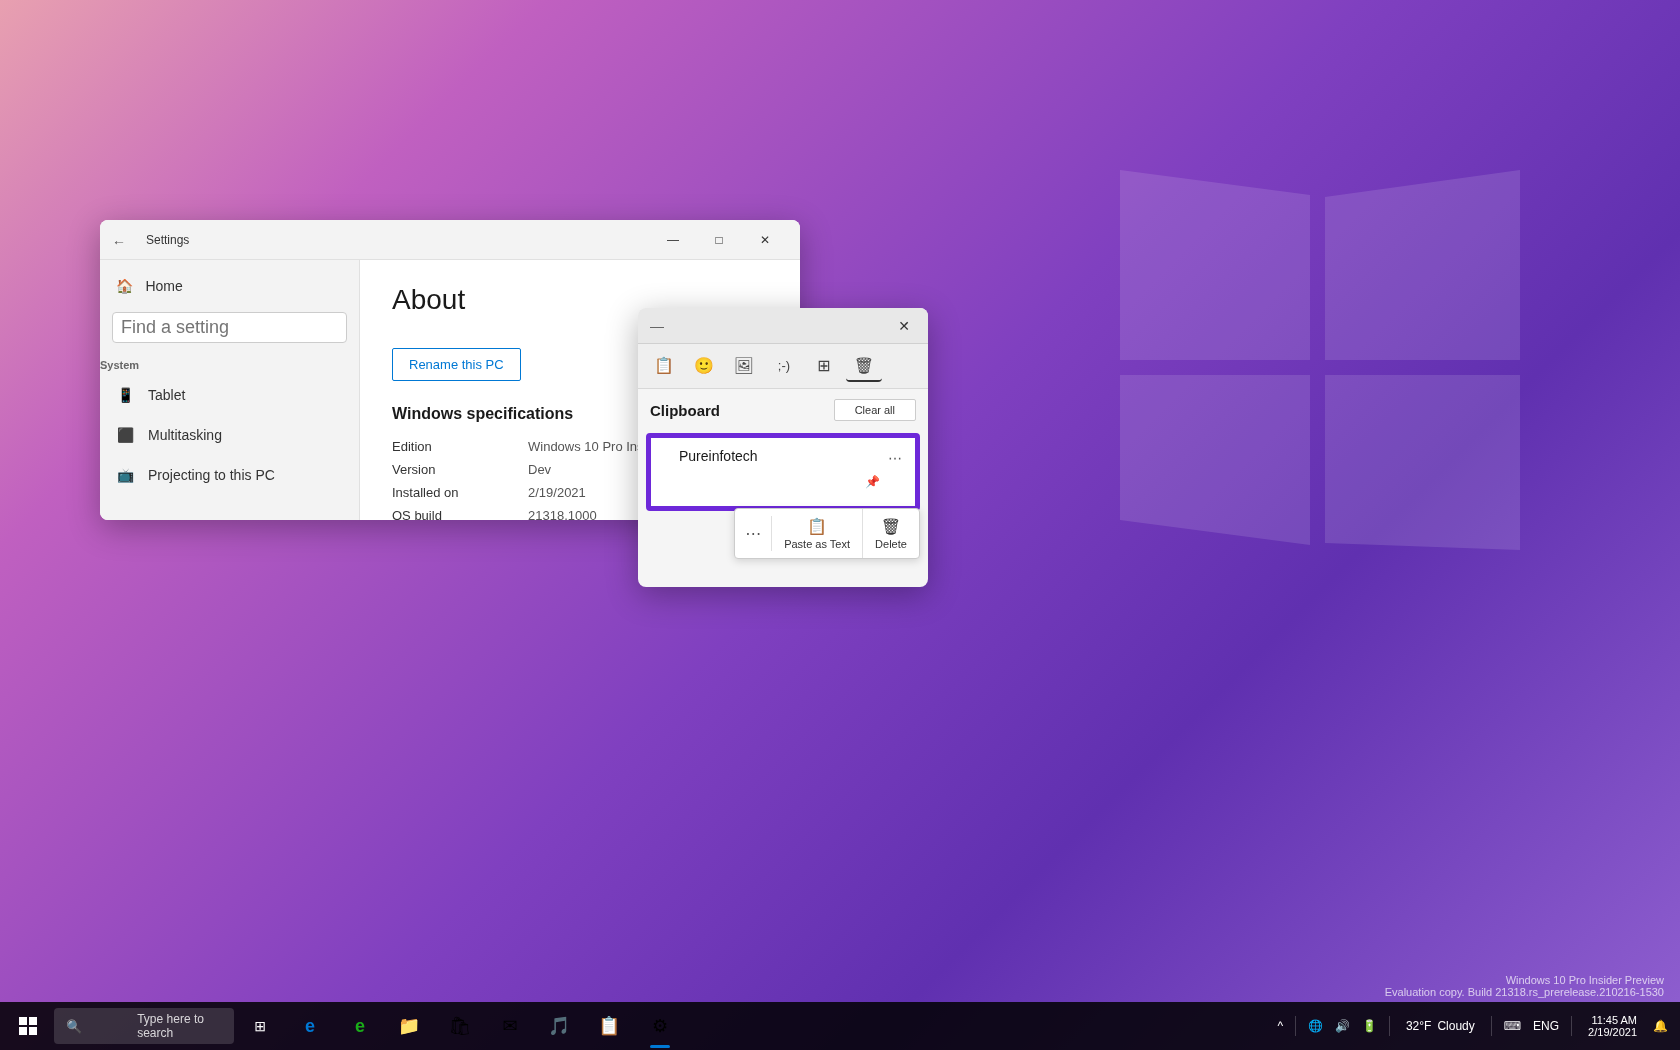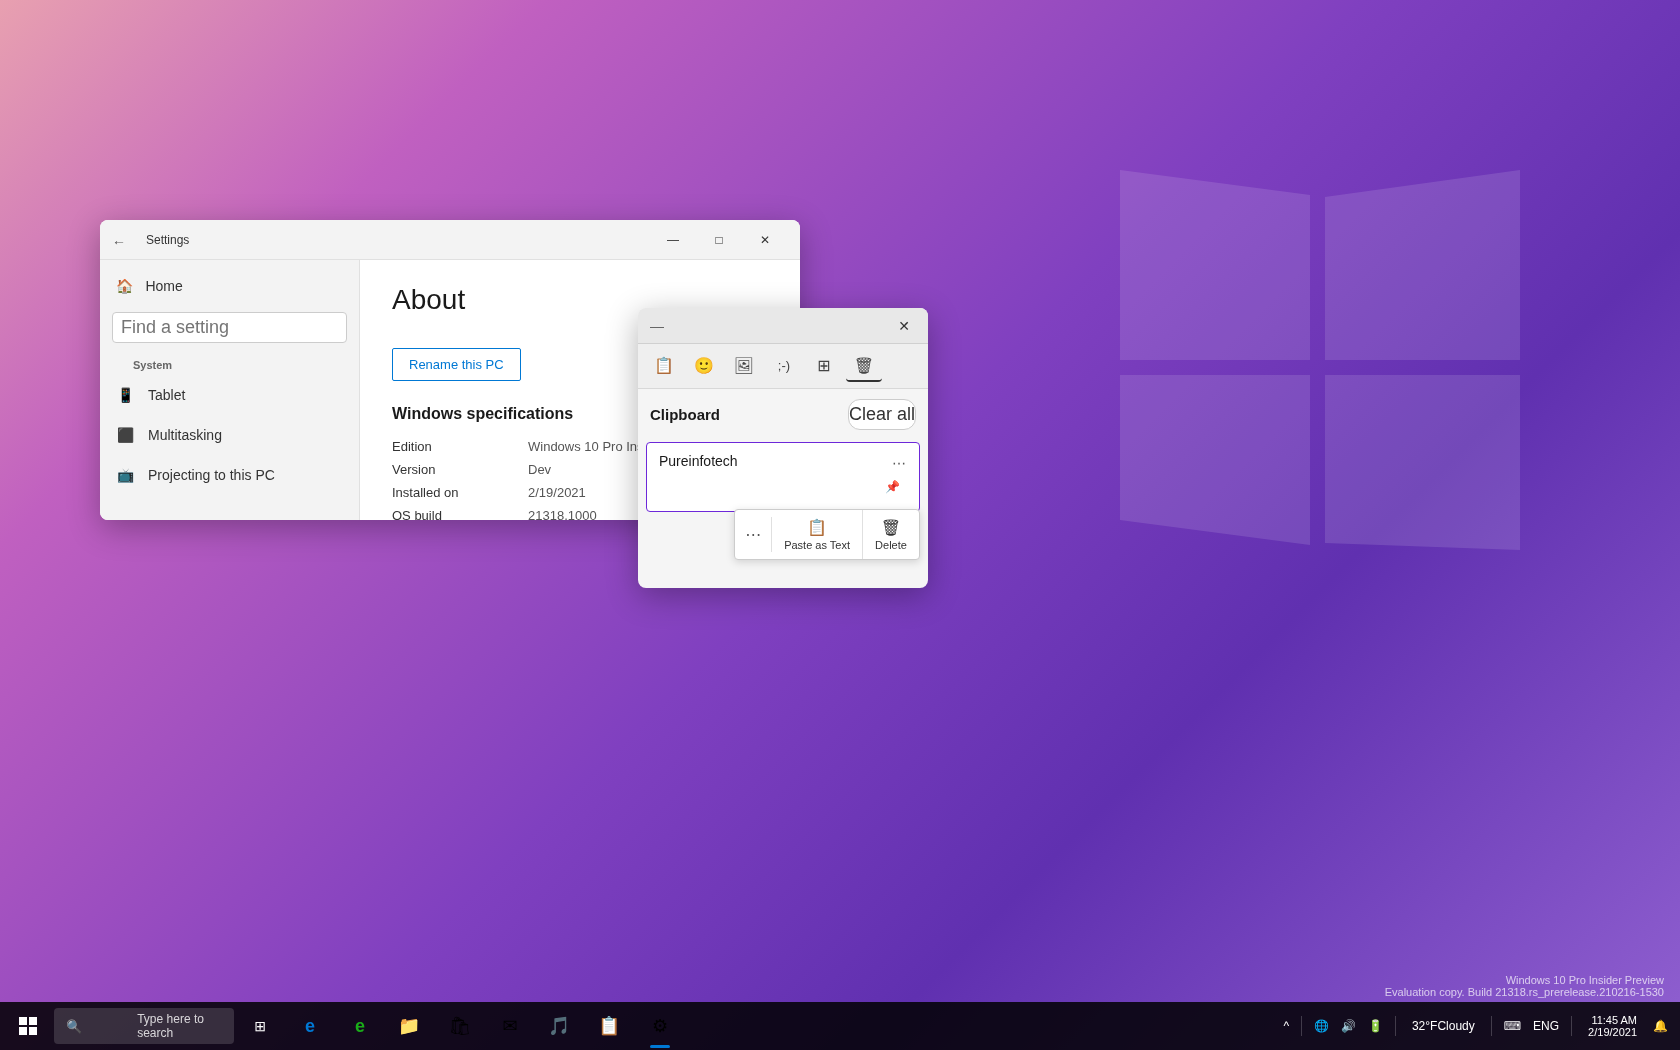--- a/index.html
+++ b/index.html
@@ -70,21 +70,21 @@
       display: flex;
       align-items: center;
       padding: 0 8px;
       gap: 4px;
       color: white;
       font-size: 12px;
     }
     .taskbar-tray {
       display: flex;
       align-items: center;
-      gap: 0;
+      gap: 6px;
       padding: 0 8px;
     }
     .taskbar-clock {
       display: flex;
       flex-direction: column;
       align-items: flex-end;
       font-size: 11px;
       color: white;
       padding: 0 8px;
       cursor: pointer;
@@ -166,21 +166,21 @@
       gap: 6px;
     }
     .search-input {
       border: none;
       outline: none;
       font-size: 18px;
       flex: 1;
       background: transparent;
     }
     .sidebar-section {
-      padding: 8px 33px 4px;
+      padding: 8px 0 4px;
       font-size: 11px;
       font-weight: 600;
       color: #666;
       text-transform: none;
     }
     .sidebar-item {
       display: flex;
       align-items: center;
       gap: 12px;
       padding: 10px 16px;
@@ -304,31 +304,31 @@
     }
     .clipboard-label {
       font-size: 15px;
       font-weight: 600;
       color: #1a1a1a;
     }
     .clear-all-btn {
       border: 1px solid #ccc;
       background: white;
       color: #333;
-      padding: 4px 0;
-      font-size: 18px;
-      cursor: pointer;
-      border-radius: 12px;
+      padding: 4px 20px;
+      font-size: 11px;
+      cursor: pointer;
+      border-radius: 2px;
     }
     .clipboard-item {
       margin: 6px 8px;
       background: white;
-      border: 1px solid #6d28d9;
+      border: 5px solid #6d28d9;
       border-radius: 4px;
-      padding: 10px 12px;
+      padding: 10px 28px;
       position: relative;
     }
     .clipboard-item-text {
       font-size: 14px;
       color: #1a1a1a;
     }
     .clipboard-item-actions {
       position: absolute;
       top: 6px;
       right: 6px;

